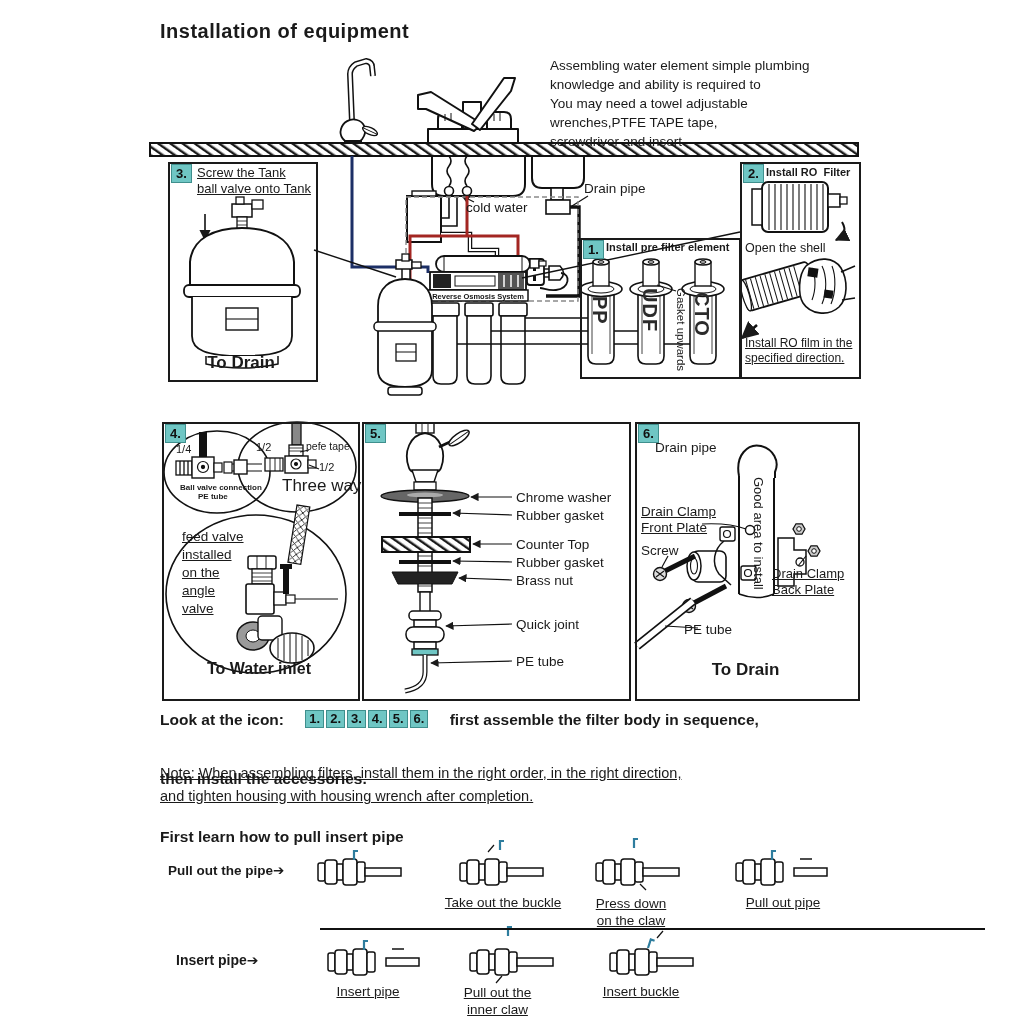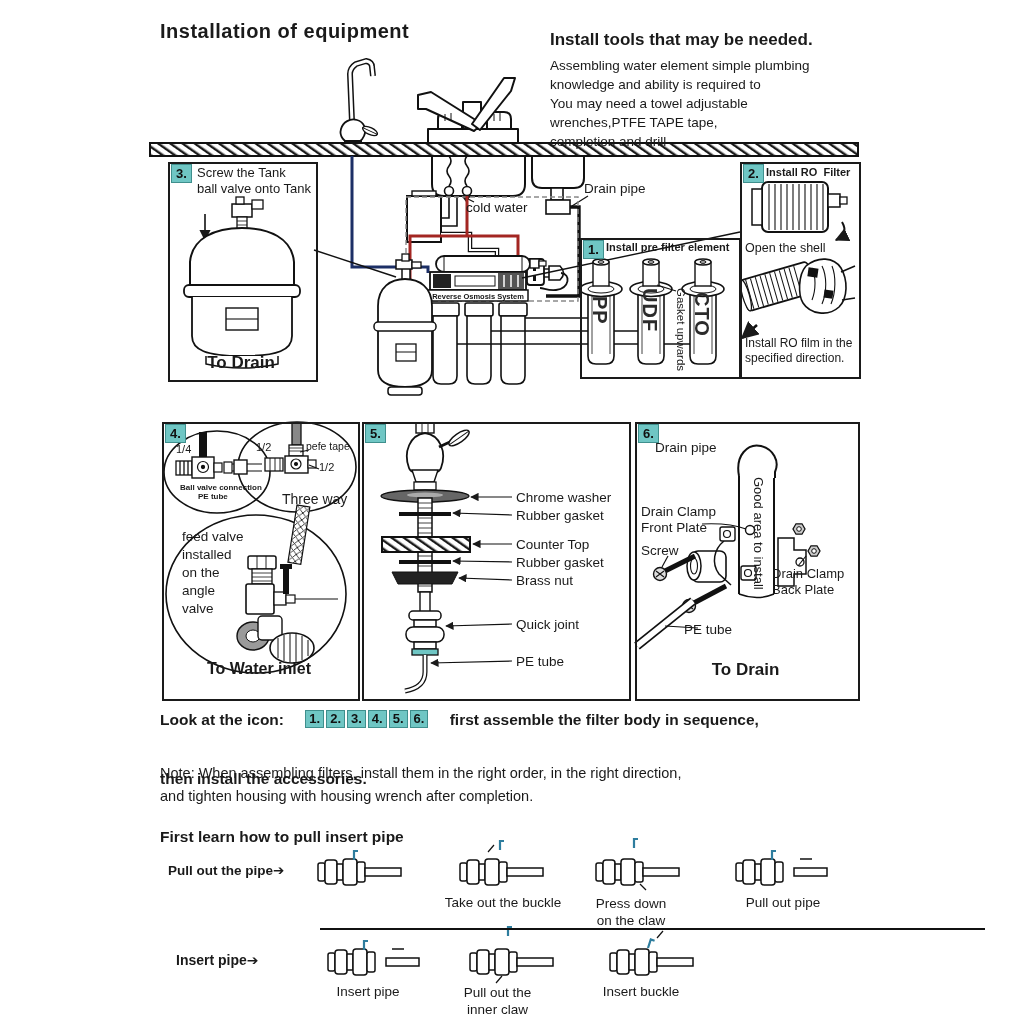--- a/index.html
+++ b/index.html
@@ -1,20 +1,20 @@
 <!DOCTYPE html>
 <html><head>
 <meta charset="utf-8">
 <style>
   html,body{margin:0;padding:0;background:#fff;}
   #page{position:relative;width:1024px;height:1024px;background:#fff;overflow:hidden;
         font-family:"Liberation Sans","DejaVu Sans",sans-serif;color:#1a1a1a;}
   .abs{position:absolute;}
   .b{font-weight:bold;}
-  .pre{white-space:pre-line;}
+  .pre{white-space:pre-line;text-decoration:underline;}
   .ctr{text-align:center;}
   .panel{position:absolute;border:2px solid #1a1a1a;background:transparent;}
   .pbadge{position:absolute;background:#6fc6c4;color:#111;font-weight:bold;font-size:13px;
           line-height:17px;padding:0 4px;border:1px solid #3f8f8d;z-index:5;}
   .rot90{position:absolute;transform:rotate(90deg);transform-origin:top left;white-space:nowrap;}
   .seqbadge{display:inline-block;background:#6fc6c4;border:1px solid #3f8f8d;color:#111;
             font-weight:bold;font-size:13px;line-height:16px;padding:0 3px;margin:0 1px;vertical-align:2px;}
   svg text{font-family:"Liberation Sans","DejaVu Sans",sans-serif;}
   .lbl{position:absolute;font-size:13.5px;line-height:16px;}
   .footerlbl{position:absolute;font-weight:bold;font-size:17px;text-align:center;}
@@ -455,27 +455,26 @@
           <use href="#fitbody"></use>
           <use href="#pipe-on"></use>
           <use href="#tick" transform="translate(38,-14) rotate(18)"></use>
       <line x1="47" y1="-24" x2="53" y2="-31" stroke="#111" stroke-width="1.2"></line>
         </g>
   </g>
 </svg>
 
 <div class="abs b" style="left:160px;top:20px;font-size:20px;letter-spacing:.5px;z-index:2">Installation of equipment</div>
 
-<div class="abs b" style="left:550px;top:30px;font-size:17px;z-index:2">Install tools that may be needed.</div>
 <div class="abs" style="left:550px;top:56px;font-size:13.5px;line-height:19px;z-index:2">
   <div>Assembling water element simple plumbing</div>
   <div>knowledge and ability is required to</div>
   <div>You may need a towel adjustable</div>
   <div>wrenches,PTFE TAPE tape,</div>
-  <div>completion and drill</div>
+  <div>screwdriver and insert</div>
 </div>
 
 <div class="lbl" style="left:466px;top:200px;z-index:2">cold water</div>
 <div class="lbl" style="left:584px;top:181px;z-index:2">Drain pipe</div>
 
 <div class="panel" style="left:168px;top:162px;width:146px;height:216px;z-index:2"></div>
 <div class="panel" style="left:580px;top:238px;width:157px;height:137px;z-index:2"></div>
 <div class="panel" style="left:740px;top:162px;width:117px;height:213px;z-index:2"></div>
 <div class="panel" style="left:162px;top:422px;width:194px;height:275px;z-index:2"></div>
 <div class="panel" style="left:362px;top:422px;width:265px;height:275px;z-index:2"></div>
@@ -503,21 +502,21 @@
 <div class="abs pre" style="left:745px;top:336px;font-size:12px;line-height:15px;z-index:3">Install RO film in the
 specified direction.</div>
 
 
 <div class="abs" style="left:176px;top:443px;font-size:11px;z-index:3">1/4</div>
 <div class="abs" style="left:256px;top:441px;font-size:11px;z-index:3">1/2</div>
 <div class="abs" style="left:306px;top:440px;font-size:10.5px;z-index:3">pefe tape</div>
 <div class="abs" style="left:319px;top:461px;font-size:11px;z-index:3">1/2</div>
 <div class="abs b" style="left:180px;top:483px;font-size:8px;z-index:3">Ball valve connection</div>
 <div class="abs b" style="left:198px;top:492px;font-size:8px;z-index:3">PE tube</div>
-<div class="abs" style="left:282px;top:491px;font-size:14px;z-index:3">Three way</div>
+<div class="abs" style="left:282px;top:476px;font-size:17px;z-index:3">Three way</div>
 <div class="abs pre" style="left:182px;top:528px;font-size:13.5px;line-height:18px;z-index:3">feed valve
 installed
 on the
 angle
 valve</div>
 <div class="footerlbl" style="left:162px;top:660px;width:194px;font-size:16px;z-index:3">To Water inlet</div>
 
 <div class="lbl" style="left:516px;top:490px;z-index:3">Chrome washer</div>
 <div class="lbl" style="left:516px;top:508px;z-index:3">Rubber gasket</div>
 <div class="lbl" style="left:516px;top:537px;z-index:3">Counter Top</div>

